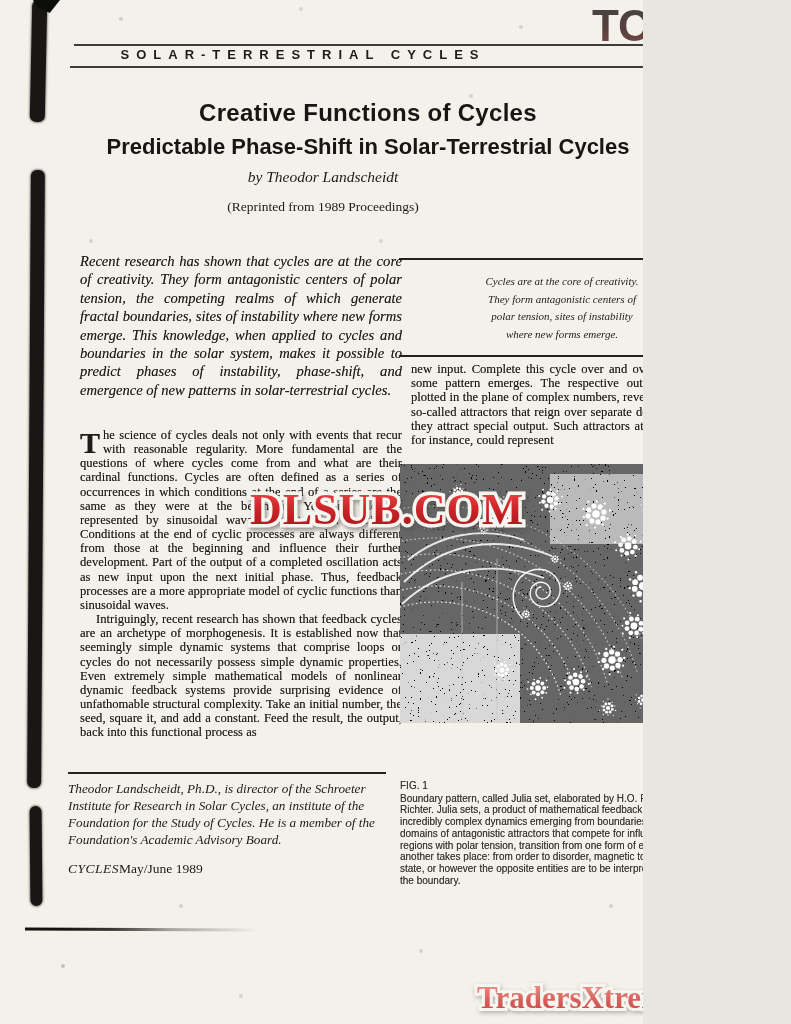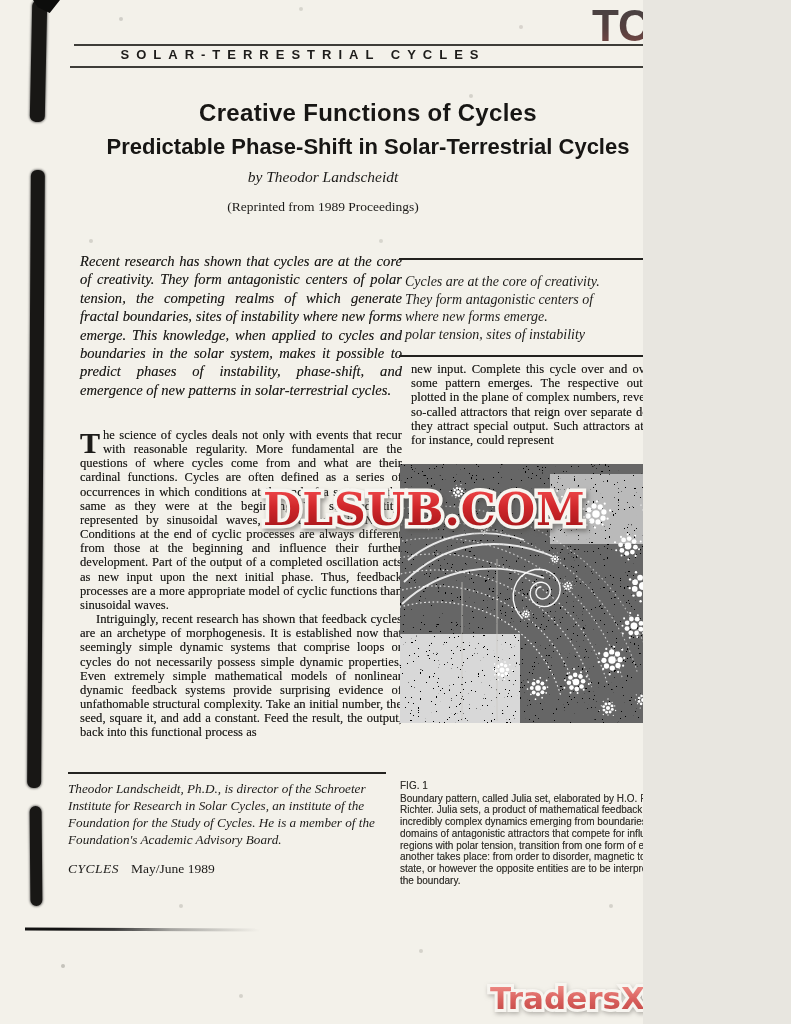--- a/index.html
+++ b/index.html
@@ -41,46 +41,46 @@
         font-size:13.5px;}
   
   .coltext{text-align:justify;text-shadow:0 0 .4px rgba(35,33,30,.55);margin-left:12px;}
   #abstract{position:absolute;left:68px;top:252px;width:322px;
         font-style:italic;font-size:14.6px;line-height:18.4px;}
   #left-body{position:absolute;left:68px;top:428px;width:322px;font-size:12.6px;line-height:14.15px;}
   #dropcap{float:left;font-size:30px;line-height:25px;font-weight:700;padding:2px 3px 0 0;}
   #left-para2{text-indent:16px;}
   #pull-quote{position:absolute;left:399px;top:258px;width:326px;box-sizing:border-box;
         border-top:2px solid #22211e;border-bottom:2px solid #22211e;padding:13px 6px 12px 6px;
-        font-style:italic;font-size:14px;line-height:17.6px;}
+        text-align:center;font-style:italic;font-size:11px;line-height:17.6px;}
   #right-body{position:absolute;left:399px;top:362px;width:326px;font-size:12.6px;line-height:14.2px;}
   
   #figure-wrap{position:absolute;left:400px;top:464px;width:272px;height:259px;}
   #figure-wrap svg{display:block;width:272px;height:259px;}
   #figure-caption-block{position:absolute;left:400px;top:732px;width:322px;
         font-family:"Liberation Sans",sans-serif;font-size:10px;line-height:11.7px;color:#34322e;
         text-shadow:0 0 .5px rgba(60,58,52,.6);margin-top:48px;}
   #figure-label{margin-bottom:1px;}
   
   #bio-rule{left:68px;top:772px;width:318px;height:2px;}
   #author-bio{position:absolute;left:68px;top:780px;width:322px;
         font-style:italic;font-size:13.2px;line-height:17px;}
   #footer-left{position:absolute;left:68px;top:861px;font-size:13.5px;}
   #footer-journal{font-style:italic;letter-spacing:.5px;}
-  #footer-issue{margin-left:12px;}
+  #footer-issue{margin-left:0;}
   #page-number{position:absolute;left:640px;top:858px;width:82px;text-align:right;
         font-size:13.5px;font-weight:700;letter-spacing:.5px;}
   
   .wm{position:absolute;white-space:nowrap;user-select:none;}
   #wm-tc4s{left:592px;top:1px;font-family:"Liberation Sans",sans-serif;font-weight:800;
         font-size:44px;letter-spacing:-1px;transform:scaleY(1.02);
         background:linear-gradient(180deg,#454243 5%,#55403f 55%,#7c4844 95%);
         -webkit-background-clip:text;background-clip:text;color:transparent;z-index:9;}
   .wm-stack{z-index:9;}
-  .wm-stack .outline,.wm-stack .fill{position:absolute;left:13px;top:0;}
+  .wm-stack .outline,.wm-stack .fill{position:absolute;left:0;top:0;font-family:Liberation Serif, serif;}
   #wm-dlsub{left:250px;top:484px;font-family:"DejaVu Serif",serif;font-weight:700;
         font-size:44px;letter-spacing:1px;filter:drop-shadow(2px 3px 2px rgba(80,78,74,.55));}
   #wm-dlsub .outline{-webkit-text-stroke:7px #f7f5f0;color:#f7f5f0;}
   #wm-dlsub .fill{background:linear-gradient(180deg,#f0494b 8%,#d0272b 45%,#a21418 95%);
         -webkit-background-clip:text;background-clip:text;color:#c8201f;
         -webkit-text-fill-color:transparent;}
   #wm-traders{left:477px;top:980px;font-family:"DejaVu Sans",sans-serif;font-weight:700;
         font-size:31px;letter-spacing:0;filter:drop-shadow(1px 2px 2px rgba(120,115,110,.5));}
   #wm-traders .outline{-webkit-text-stroke:6px #f7f5f0;color:#f7f5f0;}
   #wm-traders .fill{background:linear-gradient(180deg,#f0908a 10%,#d9605d 55%,#c24744 95%);
@@ -114,22 +114,22 @@
 
   <div id="abstract" class="coltext">Recent research has shown that cycles are at the core of creativity. They form antagonistic centers of polar tension, the competing realms of which generate fractal boundaries, sites of instability where new forms emerge. This knowledge, when applied to cycles and boundaries in the solar system, makes it possible to predict phases of instability, phase-shift, and emergence of new patterns in solar-terrestrial cycles.</div>
   <div id="left-body" class="coltext">
     <div><span id="dropcap">T</span><span>he science of cycles deals not only with events that recur with reasonable regularity. More fundamental are the questions of where cycles come from and what are their cardinal functions. Cycles are often defined as a series of occurrences in which conditions at the end of a series are the same as they were at the beginning. Yet such identity, represented by sinusoidal waves, is not found in Nature. Conditions at the end of cyclic processes are always different from those at the beginning and influence their further development. Part of the output of a completed oscillation acts as new input upon the next initial phase. Thus, feedback processes are a more appropriate model of cyclic functions than sinusoidal waves.</span></div>
     <div id="left-para2">Intriguingly, recent research has shown that feedback cycles are an archetype of morphogenesis. It is established now that seemingly simple dynamic systems that comprise loops or cycles do not necessarily possess simple dynamic properties. Even extremely simple mathematical models of nonlinear dynamic feedback systems provide surprising evidence of unfathomable structural complexity. Take an initial number, the seed, square it, and add a constant. Feed the result, the output, back into this functional process as</div>
   </div>
 
   <div id="pull-quote">
     <div>Cycles are at the core of creativity.</div>
     <div>They form antagonistic centers of</div>
+    <div>polar tension, sites of instability</div>
     <div>where new forms emerge.</div>
-    <div>polar tension, sites of instability</div>
   </div>
   <div id="right-body" class="coltext">new input. Complete this cycle over and over again to see if some pattern emerges. The respective output values, when plotted in the plane of complex numbers, reveal the existence of so-called attractors that reign over separate domains into which they attract special output. Such attractors at zero and infinity, for instance, could represent</div>
 
   <div id="figure-wrap">
     <svg viewBox="0 0 272 259">
         <defs>
           <filter id="fx-specks" x="0" y="0" width="100%" height="100%">
             <feTurbulence type="fractalNoise" baseFrequency="0.55" numOctaves="2" seed="11"></feTurbulence>
             <feColorMatrix type="matrix" values="0 0 0 0 1 0 0 0 0 1 0 0 0 0 1 14 14 14 -24 0"></feColorMatrix>
           </filter>

